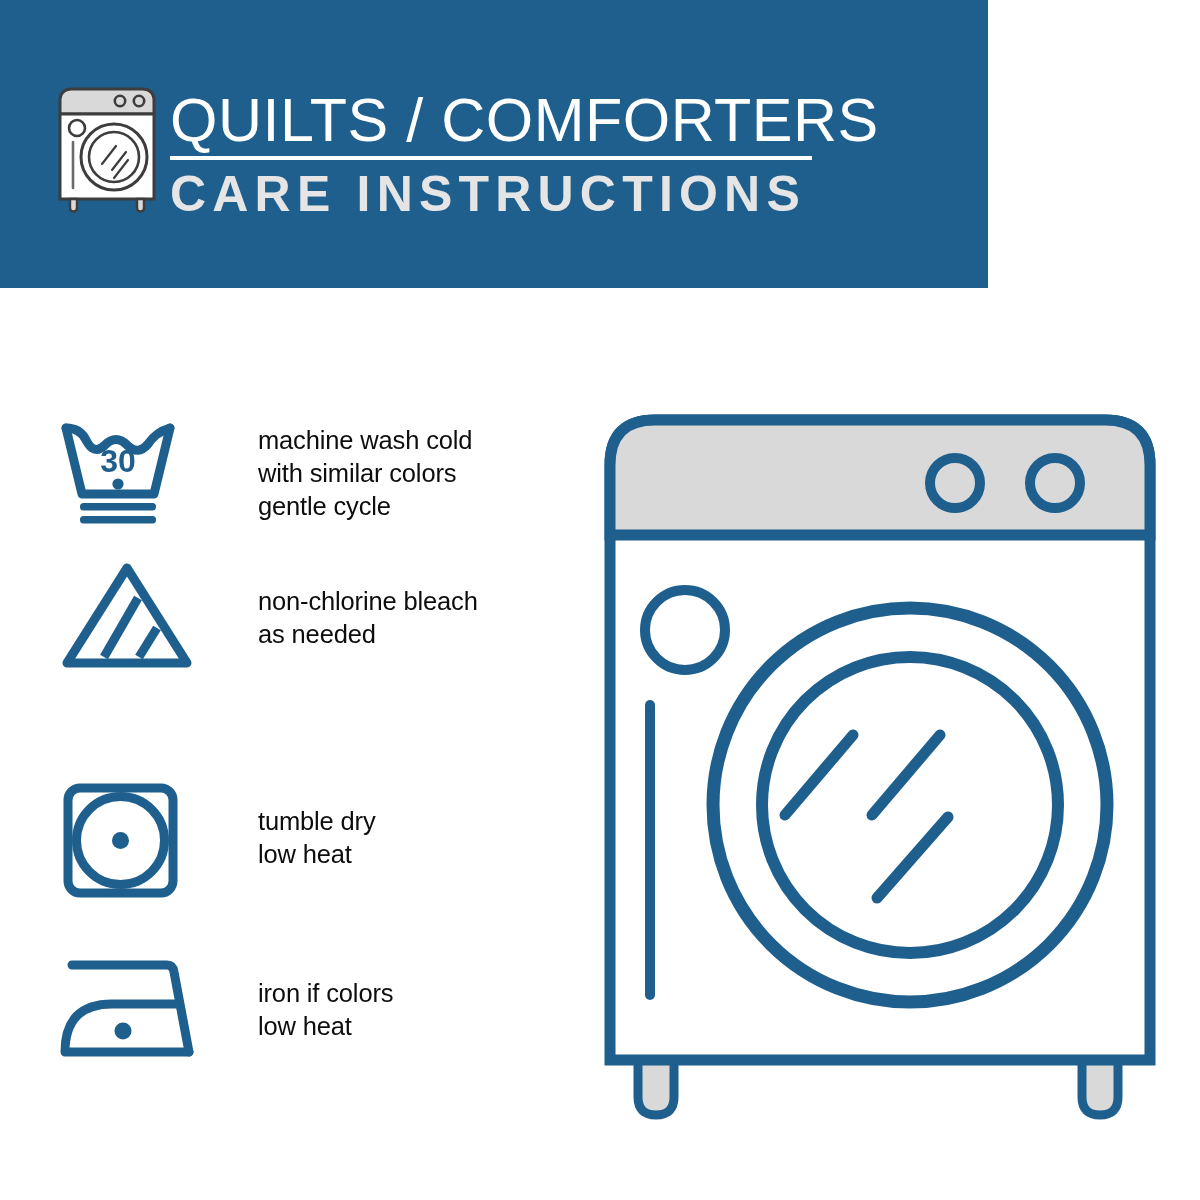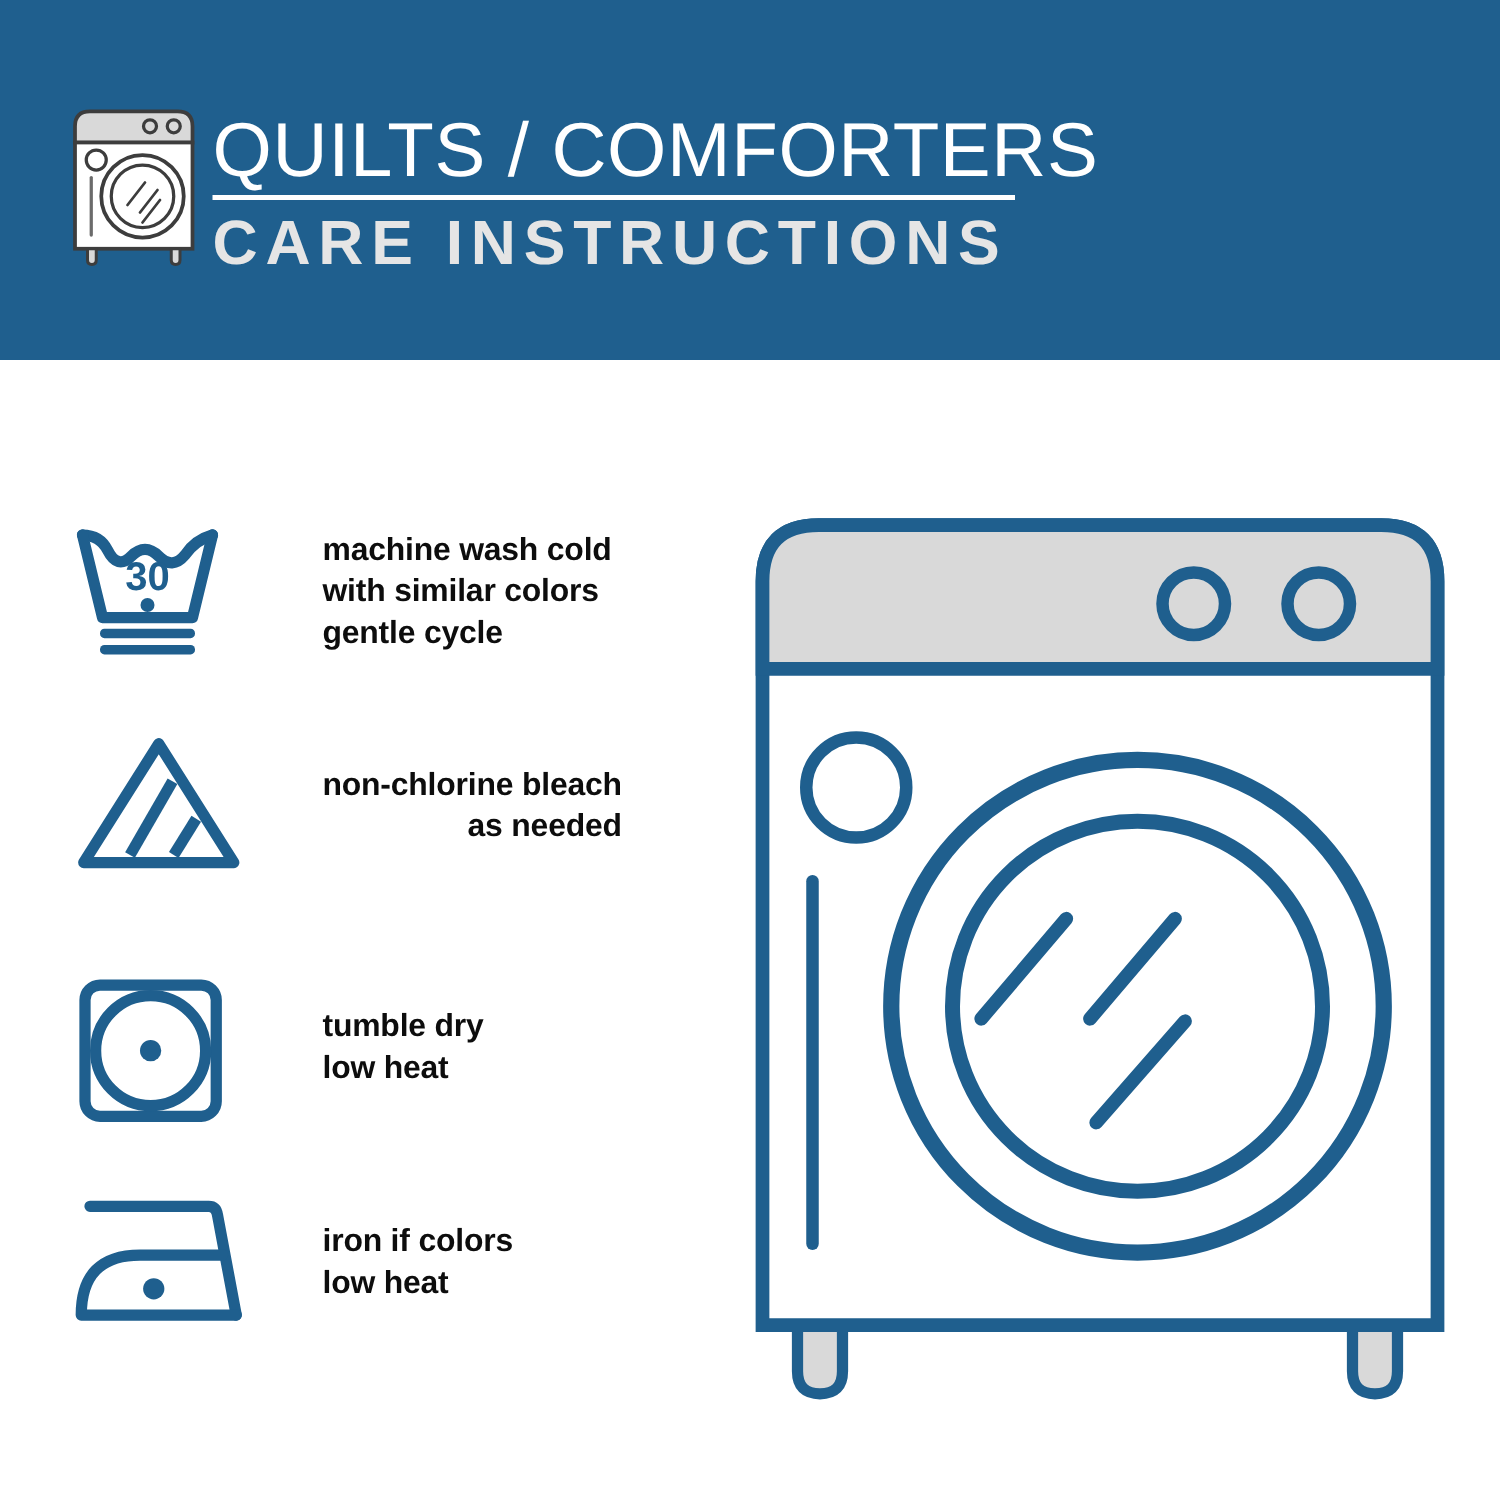--- a/index.html
+++ b/index.html
@@ -19,21 +19,21 @@
     width: 1200px;
     height: 1200px;
     background: #ffffff;
   }
 
   
   .header-band {
     position: absolute;
     left: 0;
     top: 0;
-    width: 1200px;
+    width: 988px;
     height: 288px;
     background: #1f5f8e;
   }
   .header-logo {
     position: absolute;
     left: 52px;
     top: 78px;
     width: 110px;
     height: 135px;
   }
@@ -80,37 +80,37 @@
   }
   .care-row {
     position: absolute;
     left: 60px;
     width: 480px;
     display: flex;
     flex-direction: row;
     align-items: flex-start;
   }
   .care-row-0 { top: 418px; }
-  .care-row-1 { top: 585px; text-align: right; }
+  .care-row-1 { top: 558px; }
   .care-row-2 { top: 783px; }
   .care-row-3 { top: 952px; }
 
   .care-icon {
     width: 145px;
     flex: 0 0 145px;
     display: block;
   }
   .care-text {
     margin-left: 53px;
     padding-top: 6px;
     font-family: "Liberation Sans", sans-serif;
     font-size: 25.5px;
     line-height: 33px;
     color: #0d0d0d;
-    font-weight: 700;
+    font-weight: 400;
     letter-spacing: -0.15px;
   }
   .care-row-1 .care-text { padding-top: 27px; }
   .care-row-2 .care-text { padding-top: 22px; }
   .care-row-3 .care-text { padding-top: 25px; }
   .care-text div { white-space: nowrap; }
 
   
   .machine-illustration {
     position: absolute;

